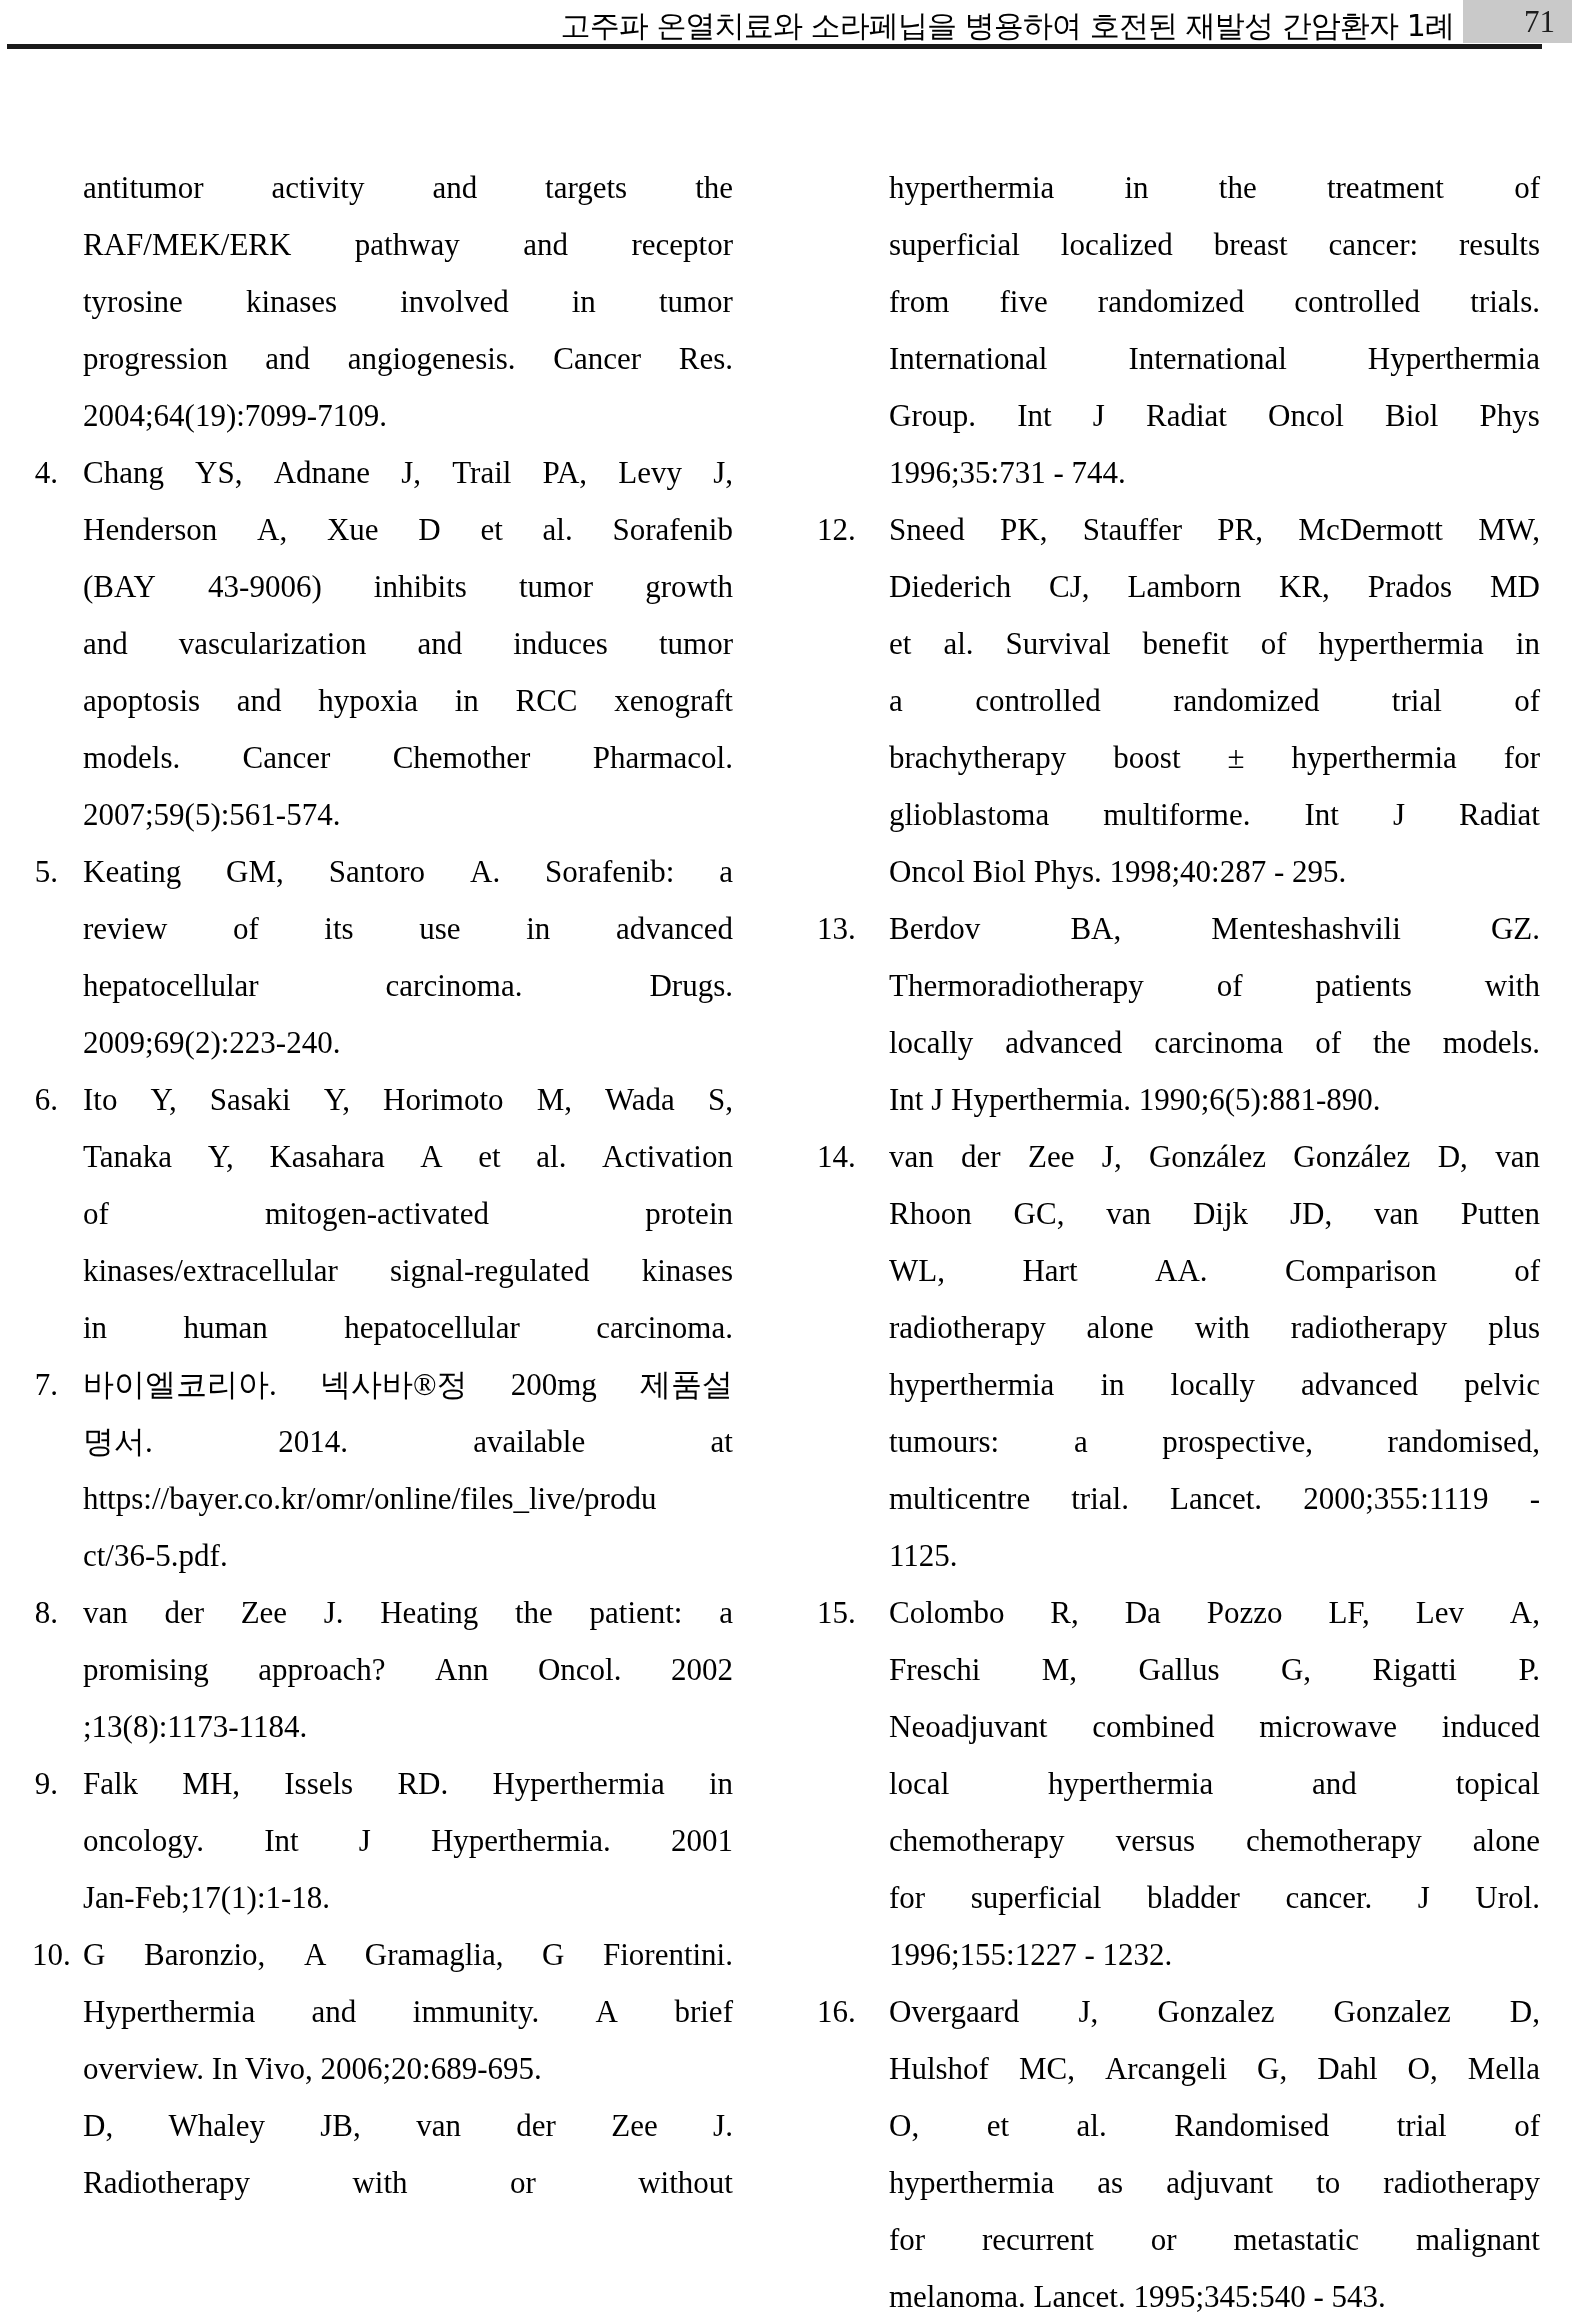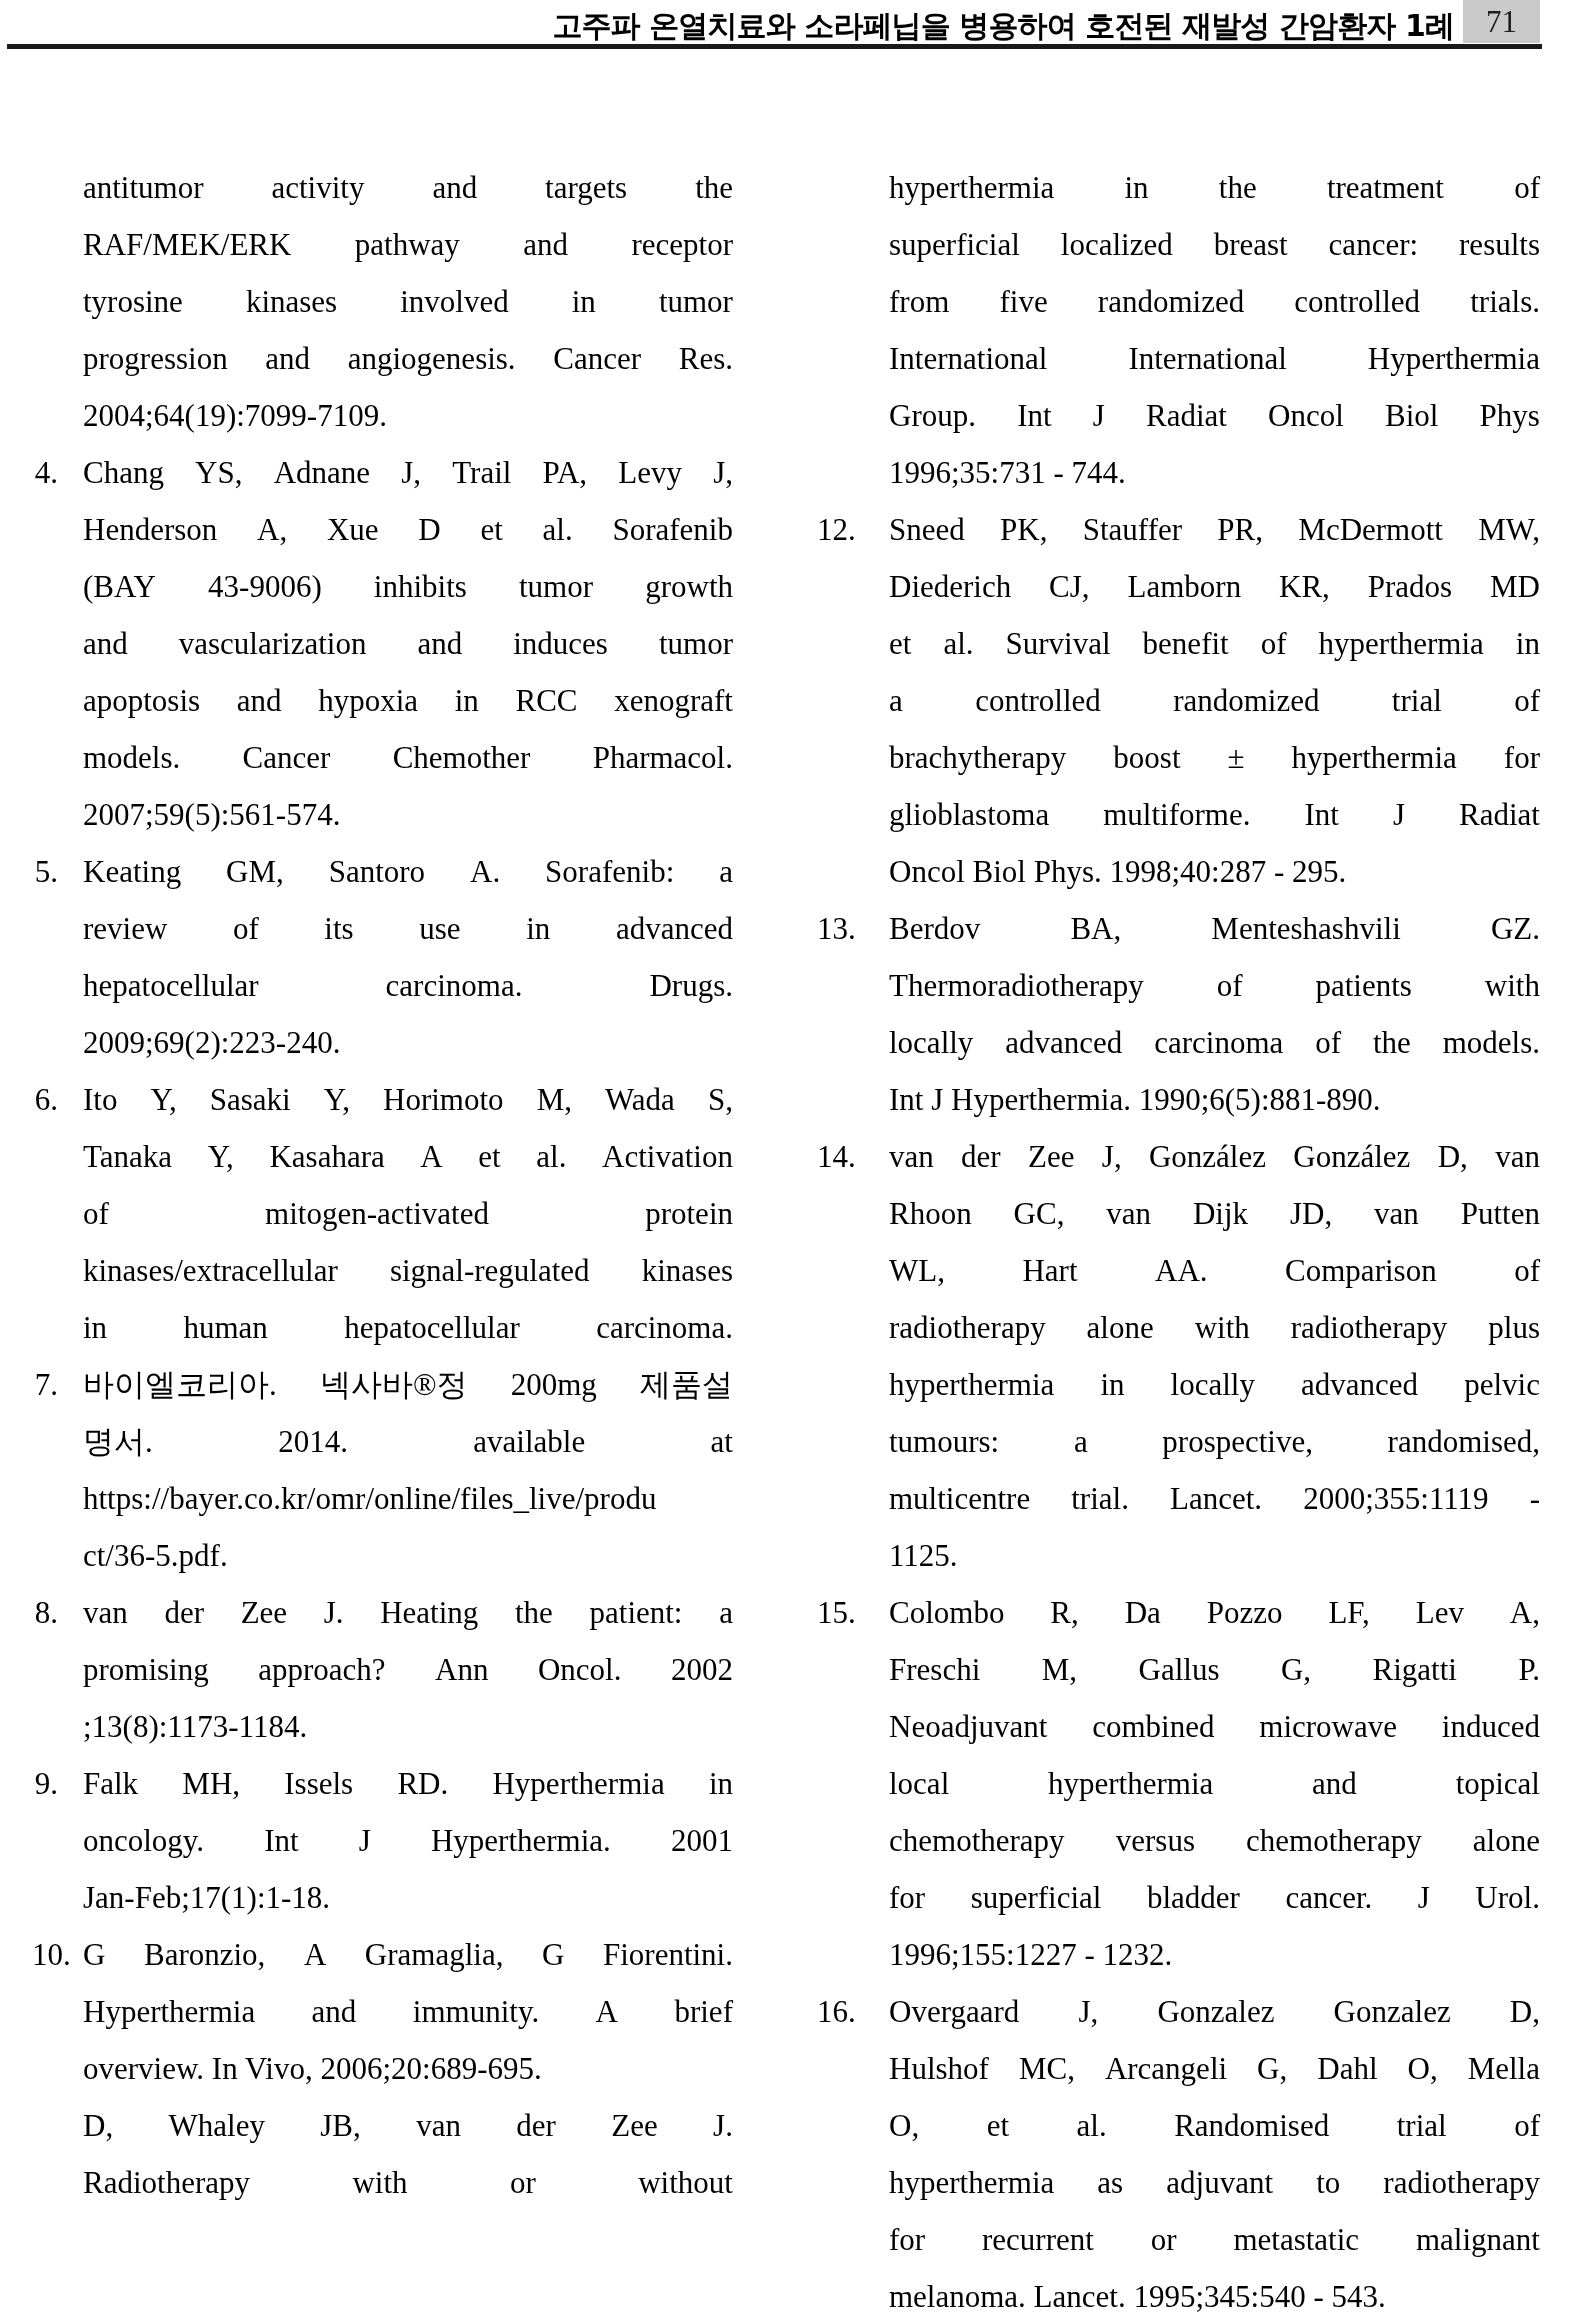--- a/index.html
+++ b/index.html
@@ -10,34 +10,35 @@
     color:#000;
     font-family:"Liberation Serif","DejaVu Serif",serif;
     overflow:hidden;
   }
 
   
   .running-title {
     position:absolute;
     top:6.5px; right:135px;
     font-family:"DejaVu Sans","Liberation Sans",sans-serif;
-    font-weight:bold;
+    font-weight:normal;
     font-size:30px;
     line-height:37px;
     letter-spacing:-0.9px;
     white-space:nowrap;
   }
   .page-number-box {
     position:absolute;
     top:0; left:1463px;
-    width:77px; height:43px;
+    width:65px; height:43px;
     background:#c9c9c9;
     display:flex; align-items:center; justify-content:center;
     font-size:31px;
     color:#1c1c1c;
+    padding-left:44px;
   }
   .header-rule {
     position:absolute;
     top:44px; left:7.4px;
     width:1535px; height:4.6px;
     background:#1a1a1a;
   }
 
   
   .col {

